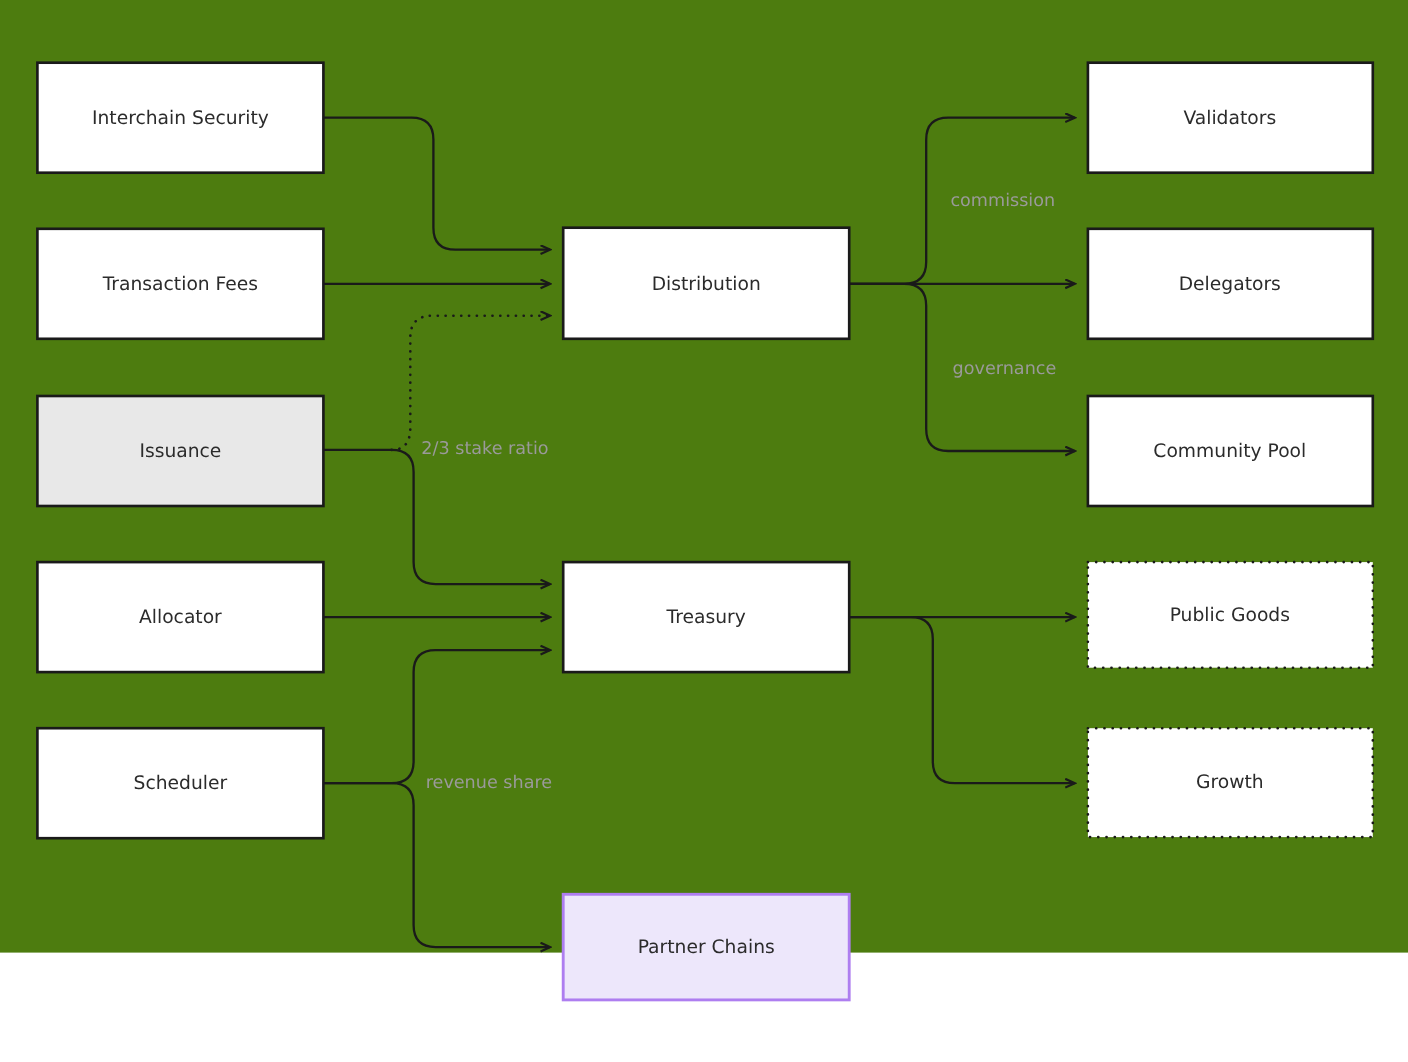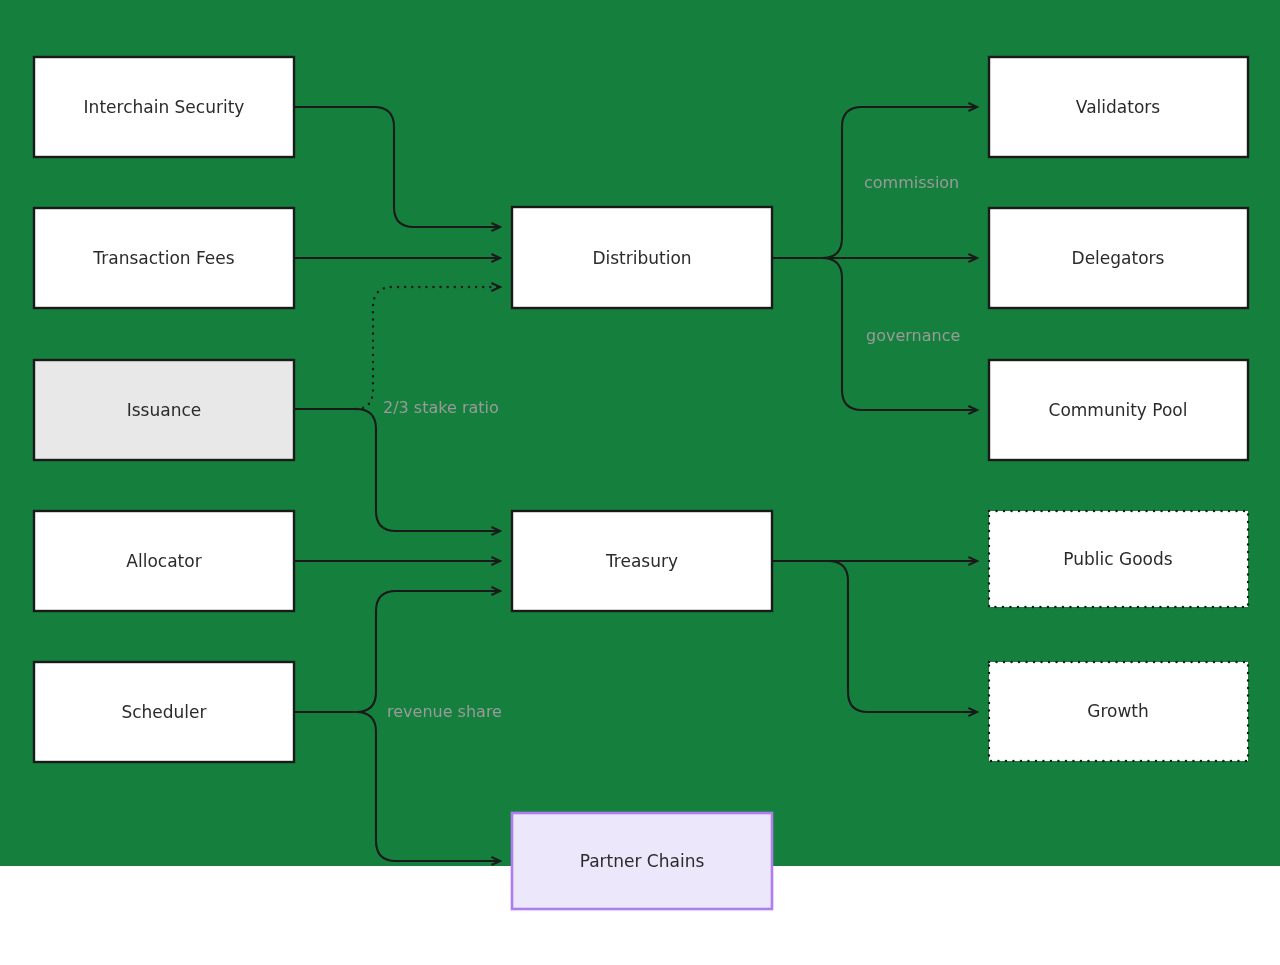--- a/index.html
+++ b/index.html
@@ -10,21 +10,21 @@
   body {
     width: 1280px;
     height: 965px;
     font-family: "DejaVu Sans", sans-serif;
     overflow: hidden;
   }
   #diagram-root {
     position: relative;
     width: 1280px;
     height: 866px;
-    background: #15803d;
+    background: #4d7c0f;
   }
   svg#flow {
     display: block;
     width: 1280px;
     height: 965px;
   }
   .node-rect {
     fill: #ffffff;
     stroke: #1a1a1a;
     stroke-width: 2.4;

